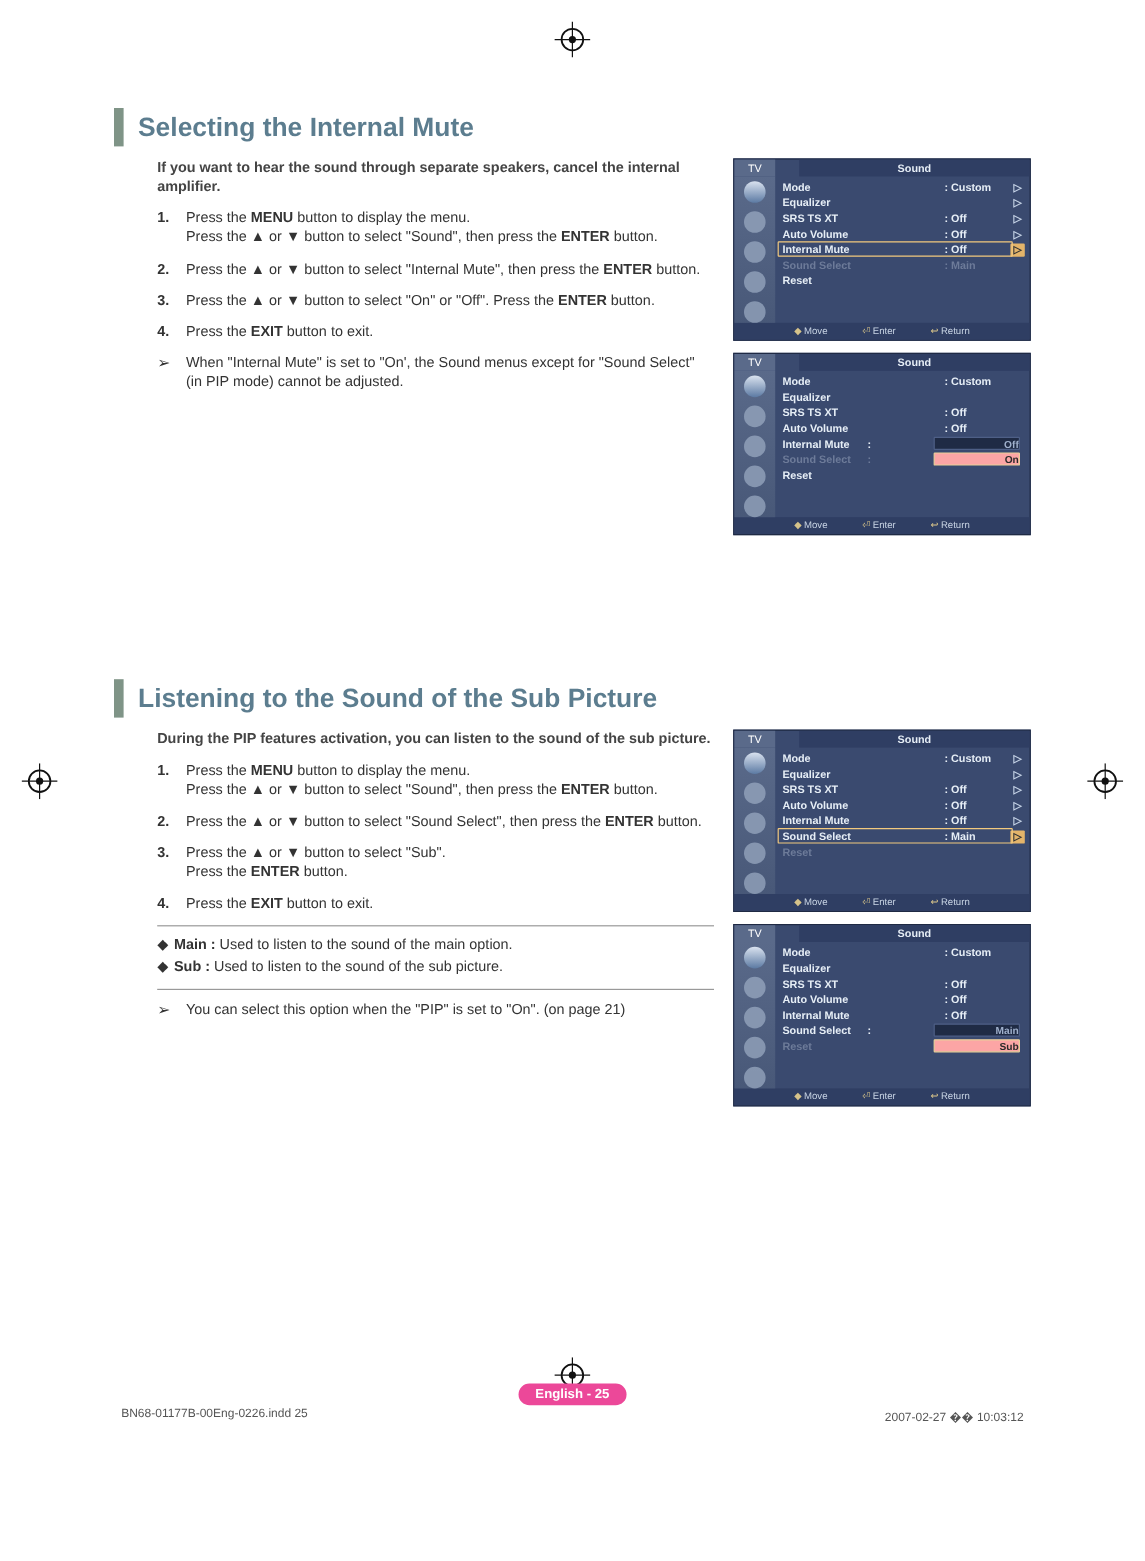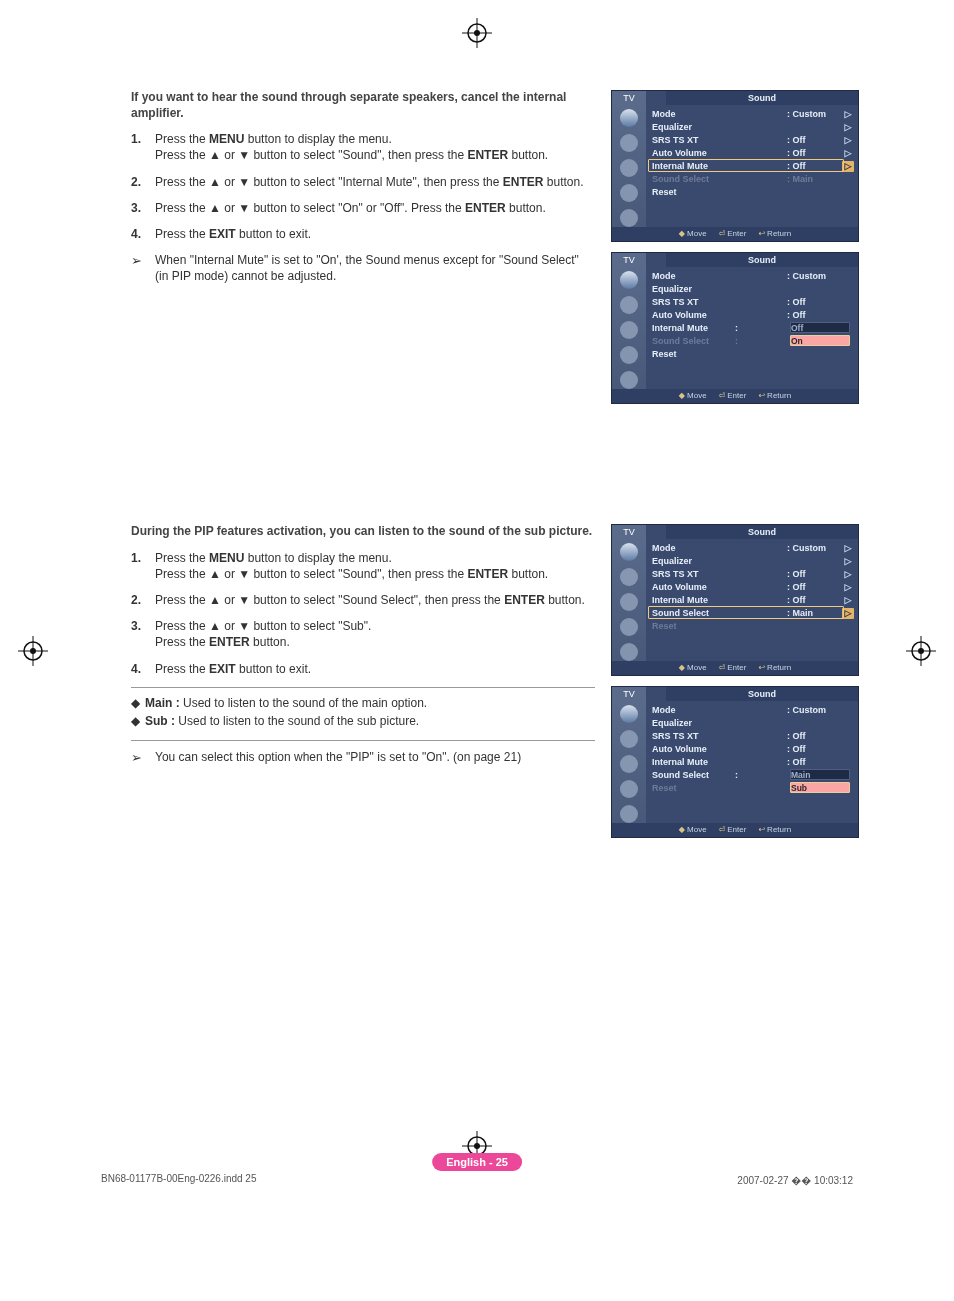--- a/index.html
+++ b/index.html
@@ -192,34 +192,34 @@
     background: #e3b46a;
     color: #333;
     border-radius: 1px;
     height: 11px; line-height: 11px;
     margin-top: 1px;
   }
   .osd-row.disabled { color: #6d7b99; }
   .osd-footer {
     display: flex;
     justify-content: center;
-    gap: 12px;
+    gap: 29px;
     height: 14px;
     line-height: 14px;
     background: #2f3e63;
     font-size: 8px;
   }
   .osd-footer span { color: #c8d4e4; }
   .osd-footer .sym { color: #d6c38a; margin-right: 2px; }
 
   .osd-option-pill {
     margin-left: auto;
     margin-right: 4px;
-    width: 60px;
-    text-align: left;
+    width: 72px;
+    text-align: right;
     background: #1f2b45;
     border: 1px solid #4e5f86;
     border-radius: 1px;
     font-size: 8.5px;
     line-height: 11px;
     height: 11px;
     color: #9fb0cc;
   }
   .osd-option-pill.active {
     background: #fca5a5;
@@ -283,20 +283,24 @@
       <circle cx="15" cy="15" r="9" fill="none" stroke="#111" stroke-width="1.5"></circle>
       <line x1="15" y1="0" x2="15" y2="30" stroke="#111"></line>
       <line x1="0" y1="15" x2="30" y2="15" stroke="#111"></line>
       <circle cx="15" cy="15" r="3" fill="#111"></circle>
     </svg>
 </div>
 
 <div class="page">
 
   <div class="section">
+    <div class="section-header">
+      <div class="header-bar"></div>
+      <h2 class="section-title">Selecting the Internal Mute</h2>
+    </div>
     <div class="content-row">
       <div class="text-col">
         <p class="intro">If you want to hear the sound through separate speakers, cancel the internal amplifier.</p>
         <ol class="steps">
           <li>
             <span class="step-num">1.</span>
             <span class="step-text">
               <span>Press the </span><span class="bold">MENU</span><span> button to display the menu.</span><br>
               <span>Press the ▲ or ▼ button to select "Sound", then press the </span><span class="bold">ENTER</span><span> button.</span>
             </span>
@@ -446,20 +450,24 @@
             <span><span class="sym">↩</span><span>Return</span></span>
           </div>
         </div>
       </div>
     </div>
   </div>
 
   <div style="height:90px"></div>
 
   <div class="section">
+    <div class="section-header">
+      <div class="header-bar"></div>
+      <h2 class="section-title">Listening to the Sound of the Sub Picture</h2>
+    </div>
     <div class="content-row">
       <div class="text-col">
         <p class="intro">During the PIP features activation, you can listen to the sound of the sub picture.</p>
         <ol class="steps">
           <li>
             <span class="step-num">1.</span>
             <span class="step-text">
               <span>Press the </span><span class="bold">MENU</span><span> button to display the menu.</span><br>
               <span>Press the ▲ or ▼ button to select "Sound", then press the </span><span class="bold">ENTER</span><span> button.</span>
             </span>

